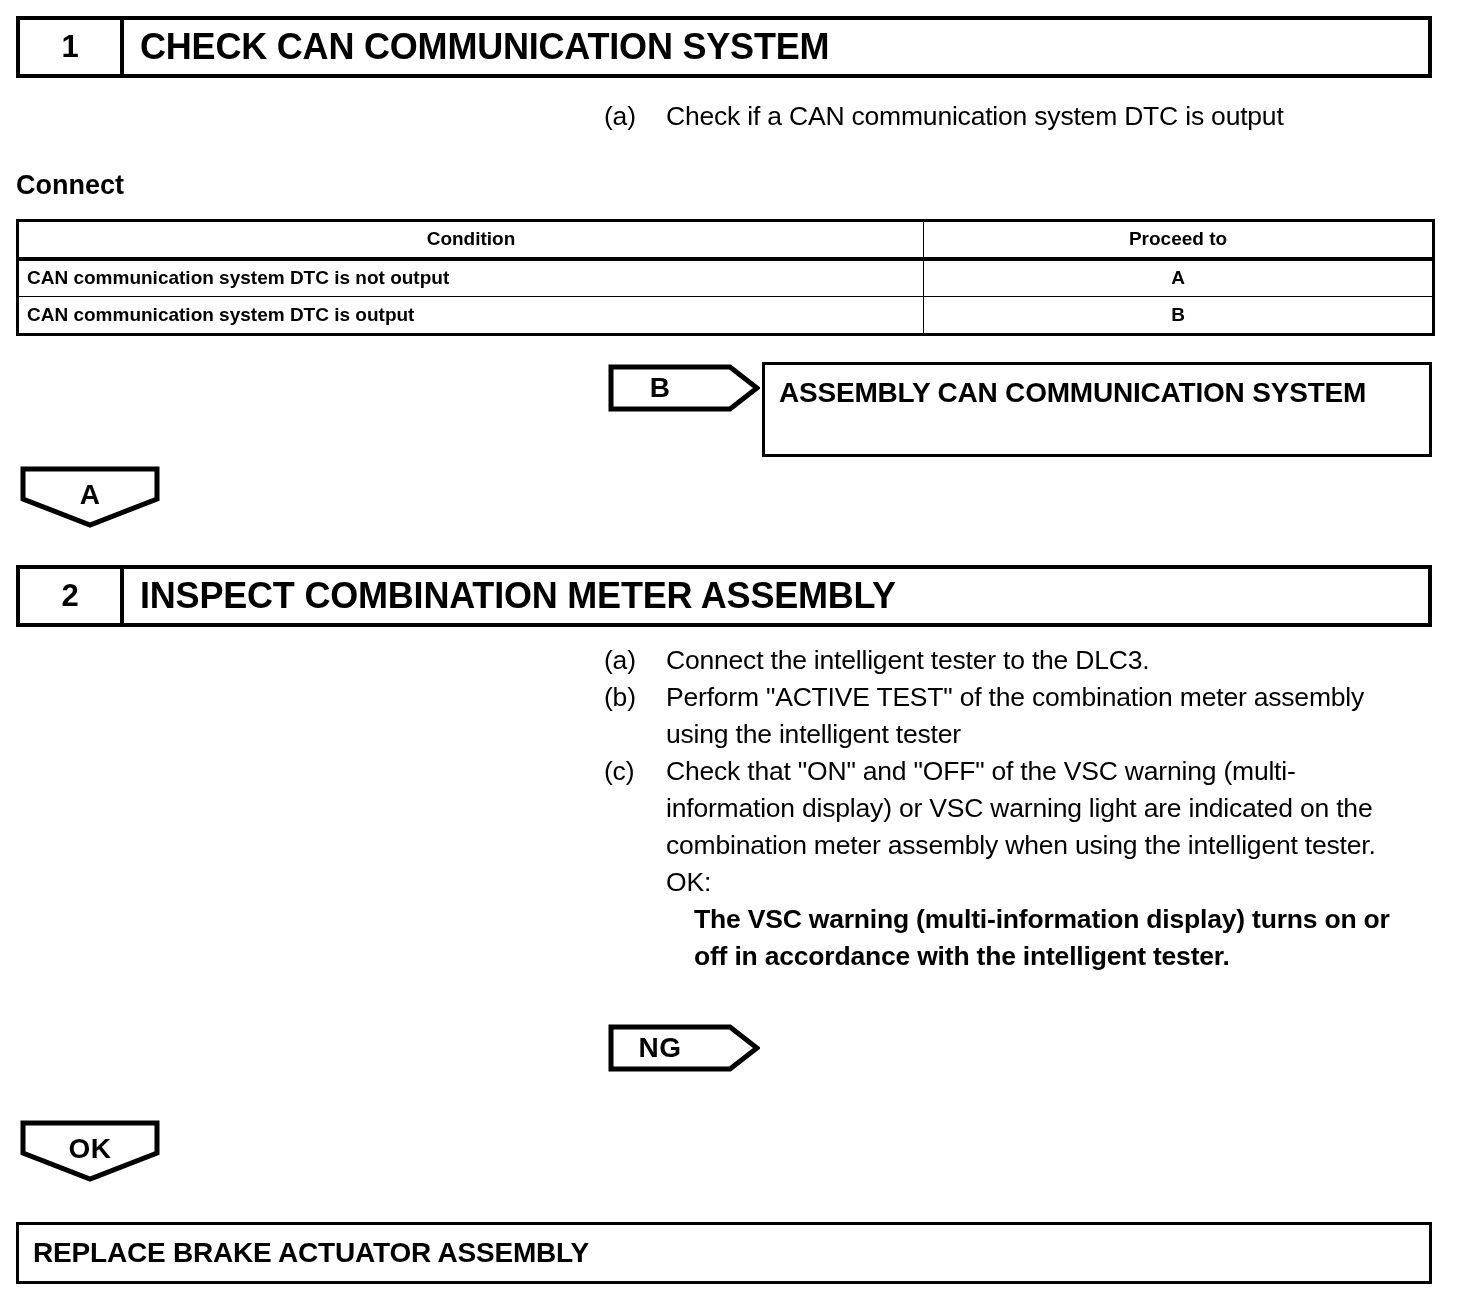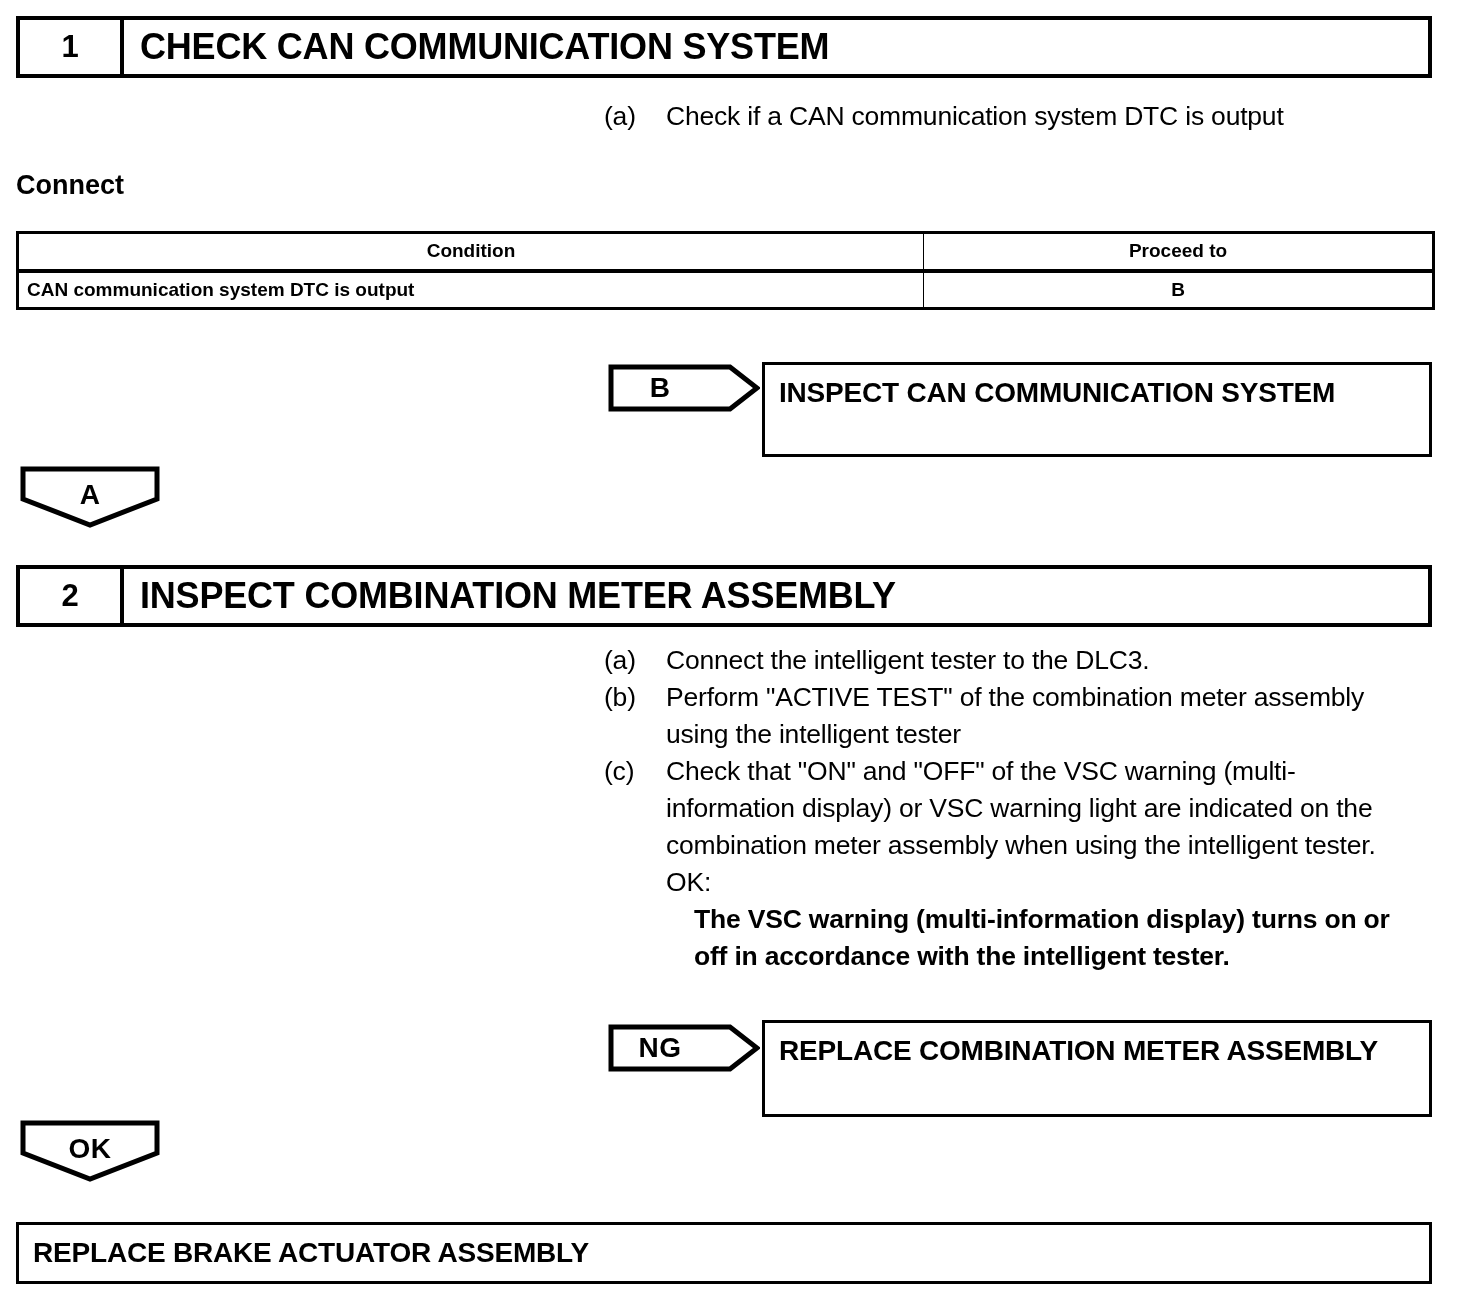--- a/index.html
+++ b/index.html
@@ -81,21 +81,20 @@
     font-weight: bold;
   }
 
   
   .res-table {
     position: absolute;
     box-sizing: border-box;
     border-collapse: collapse;
     background: #fff;
     table-layout: fixed;
-    margin-top: 12px;
   }
   .res-table td, .res-table th {
     border: 1.5px solid #000;
     font-size: 19px;
     font-weight: bold;
     padding: 4px 8px;
     box-sizing: border-box;
     height: 38px;
     vertical-align: middle;
   }
@@ -185,34 +184,38 @@
       <col style="width:510px;">
     </colgroup>
     <thead>
       <tr>
         <th class="outer-l outer-t">Condition</th>
         <th class="outer-r outer-t">Proceed to</th>
       </tr>
     </thead>
     <tbody>
       <tr>
+        <td class="c-cond outer-l">CAN communication system DTC is not output</td>
+        <td class="c-proc outer-r">A</td>
+      </tr>
+      <tr>
         <td class="c-cond outer-l outer-b">CAN communication system DTC is output</td>
         <td class="c-proc outer-r outer-b">B</td>
       </tr>
     </tbody>
   </table>
 
   <div class="branch-tag" style="left:608px; top:364px; width:152px; height:48px;">
     <svg width="152" height="48" viewBox="0 0 152 48">
       <polygon points="3,3 122,3 149,24 122,45 3,45" fill="#ffffff" stroke="#000000" stroke-width="5" stroke-linejoin="miter"></polygon>
     </svg>
     <span class="tag-text">B</span>
   </div>
 
-  <div class="term-box" style="left:762px; top:362px; width:670px; height:95px;">INSPECT CAN COMMUNICATION SYSTEM</div>
+  <div class="term-box" style="left:762px; top:362px; width:670px; height:95px;">ASSEMBLY CAN COMMUNICATION SYSTEM</div>
 
   <div class="down-tag" style="left:20px; top:466px; width:140px; height:62px;">
     <svg width="140" height="62" viewBox="0 0 140 62">
       <polygon points="3,3 137,3 137,33 70,59 3,33" fill="#ffffff" stroke="#000000" stroke-width="5" stroke-linejoin="miter"></polygon>
     </svg>
     <span class="tag-text">A</span>
   </div>
 
   <div class="step-box" style="left:16px; top:565px; width:1416px; height:62px;">
     <div class="step-num">2</div>
@@ -241,21 +244,20 @@
     </div>
   </div>
 
   <div class="branch-tag" style="left:608px; top:1024px; width:152px; height:48px;">
     <svg width="152" height="48" viewBox="0 0 152 48">
       <polygon points="3,3 122,3 149,24 122,45 3,45" fill="#ffffff" stroke="#000000" stroke-width="5" stroke-linejoin="miter"></polygon>
     </svg>
     <span class="tag-text">NG</span>
   </div>
 
-  <div class="term-box" style="left:762px; top:1020px; width:670px; height:97px;">REPLACE COMBINATION METER ASSEMBLY</div>
 
   <div class="down-tag" style="left:20px; top:1120px; width:140px; height:62px;">
     <svg width="140" height="62" viewBox="0 0 140 62">
       <polygon points="3,3 137,3 137,33 70,59 3,33" fill="#ffffff" stroke="#000000" stroke-width="5" stroke-linejoin="miter"></polygon>
     </svg>
     <span class="tag-text">OK</span>
   </div>
 
   <div class="term-box" style="left:16px; top:1222px; width:1416px; height:62px; display:flex; align-items:center;">REPLACE BRAKE ACTUATOR ASSEMBLY</div>
 

